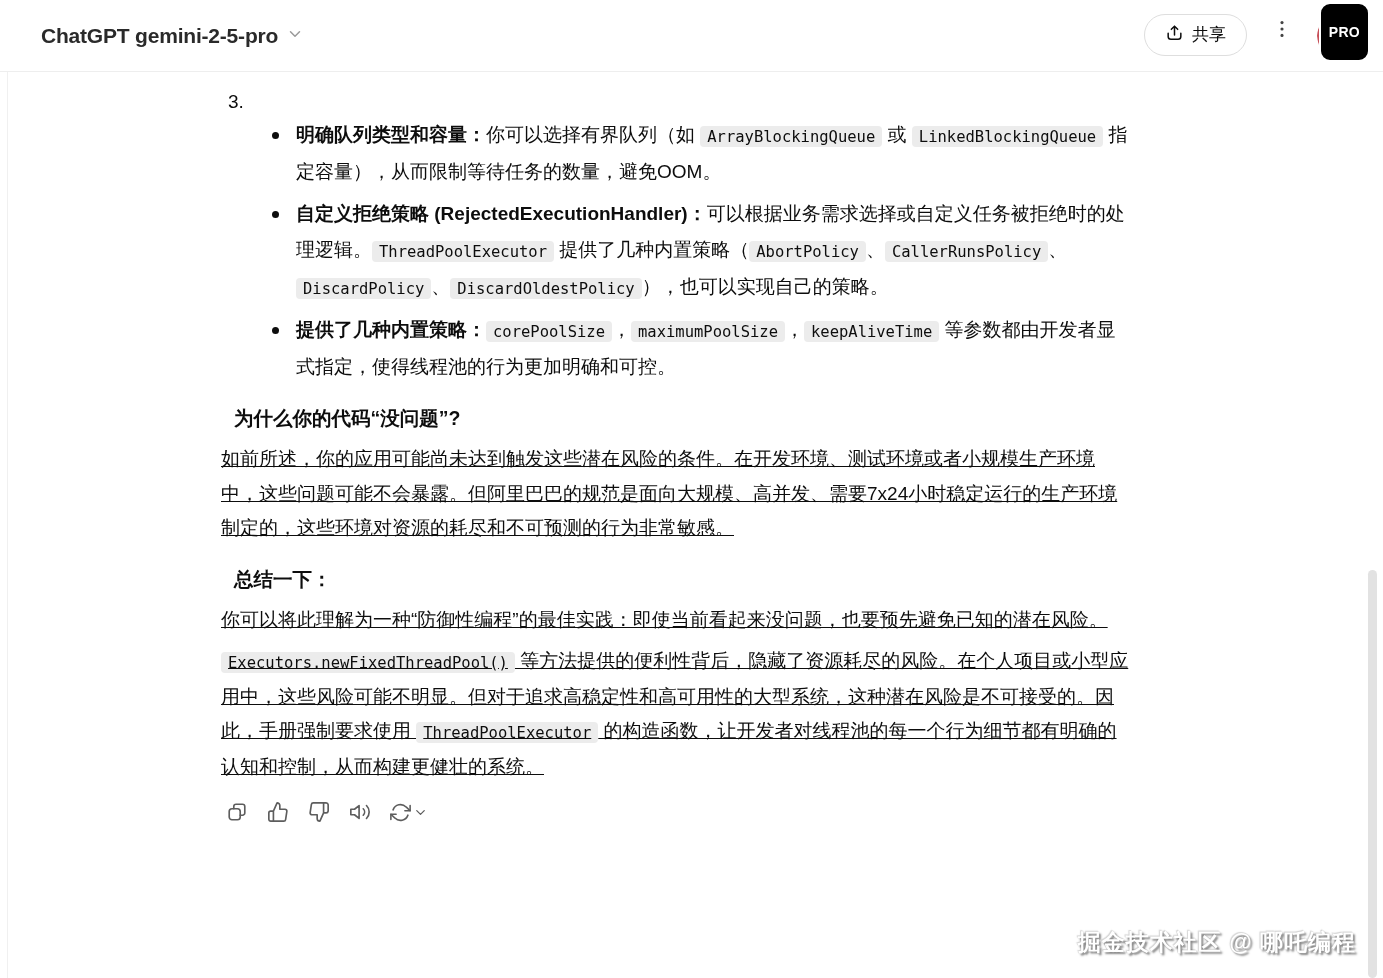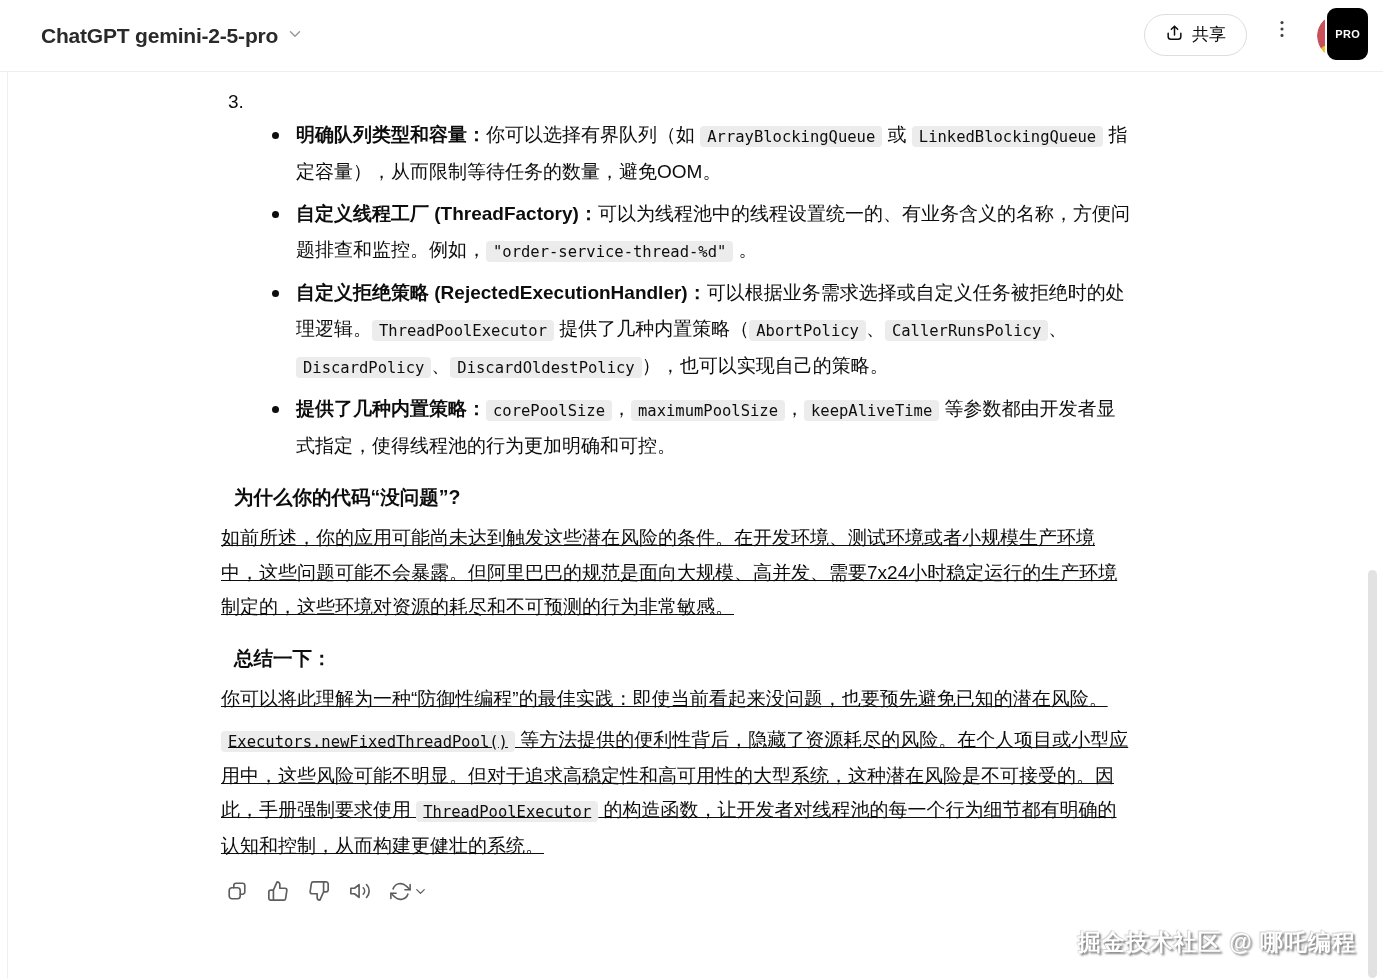--- a/index.html
+++ b/index.html
@@ -42,21 +42,21 @@
   .share-btn svg { color: #0d0d0d; }
   .kebab-btn {
     border: none; background: transparent; cursor: pointer; padding: 4px;
     color: #444; display: flex; align-items: center;
   }
   .avatar-wrap { position: relative; width: 44px; height: 44px; cursor: pointer; }
   .avatar-wrap svg { display: block; border-radius: 50%; }
   .pro-badge {
     position: absolute; right: -9px; bottom: -4px;
     background: #000; color: #fff;
-    font-size: 11px; font-weight: 700; letter-spacing: 0.3px;
+    font-size: 14px; font-weight: 700; letter-spacing: 0.3px;
     padding: 20px 8px; border-radius: 11px; border: 2px solid #fff;
   }
   
   main.content {
     width: 911px;
     margin-left: 221px;
     padding-top: 13px;
     font-size: 19px;
     line-height: 34.5px;
     color: #0d0d0d;
@@ -164,21 +164,20 @@
   </div>
 </header>
 
 <main class="content">
 
   <div class="numbered-item">
     <span class="li-num">3.</span>
     <div class="li-body">
       <ul class="benefits">
         <li><span class="dot"></span><span><strong>明确队列类型和容量：</strong><span>你可以选择有界队列（如 </span><code class="chip">ArrayBlockingQueue</code><span> 或 </span><code class="chip">LinkedBlockingQueue</code><span> 指定容量），从而限制等待任务的数量，避免OOM。</span></span></li>
-        <li><span class="dot"></span><span><strong>自定义线程工厂 (ThreadFactory)：</strong><span>可以为线程池中的线程设置统一的、有业务含义的名称，方便问题排查和监控。例如，</span><code class="chip">"order-service-thread-%d"</code><span> 。</span></span></li>
         <li><span class="dot"></span><span><strong>自定义拒绝策略 (RejectedExecutionHandler)：</strong><span>可以根据业务需求选择或自定义任务被拒绝时的处理逻辑。</span><code class="chip">ThreadPoolExecutor</code><span> 提供了几种内置策略（</span><code class="chip">AbortPolicy</code><span>、</span><code class="chip">CallerRunsPolicy</code><span>、</span><code class="chip">DiscardPolicy</code><span>、</span><code class="chip">DiscardOldestPolicy</code><span>），也可以实现自己的策略。</span></span></li>
         <li><span class="dot"></span><span><strong>提供了几种内置策略：</strong><code class="chip">corePoolSize</code><span>，</span><code class="chip">maximumPoolSize</code><span>，</span><code class="chip">keepAliveTime</code><span> 等参数都由开发者显式指定，使得线程池的行为更加明确和可控。</span></span></li>
       </ul>
     </div>
   </div>
 
   <h3 class="sec-heading">为什么你的代码“没问题”?</h3>
   <p class="para">如前所述，你的应用可能尚未达到触发这些潜在风险的条件。在开发环境、测试环境或者小规模生产环境中，这些问题可能不会暴露。但阿里巴巴的规范是面向大规模、高并发、需要7x24小时稳定运行的生产环境制定的，这些环境对资源的耗尽和不可预测的行为非常敏感。</p>
 
   <h3 class="sec-heading">总结一下：</h3>

